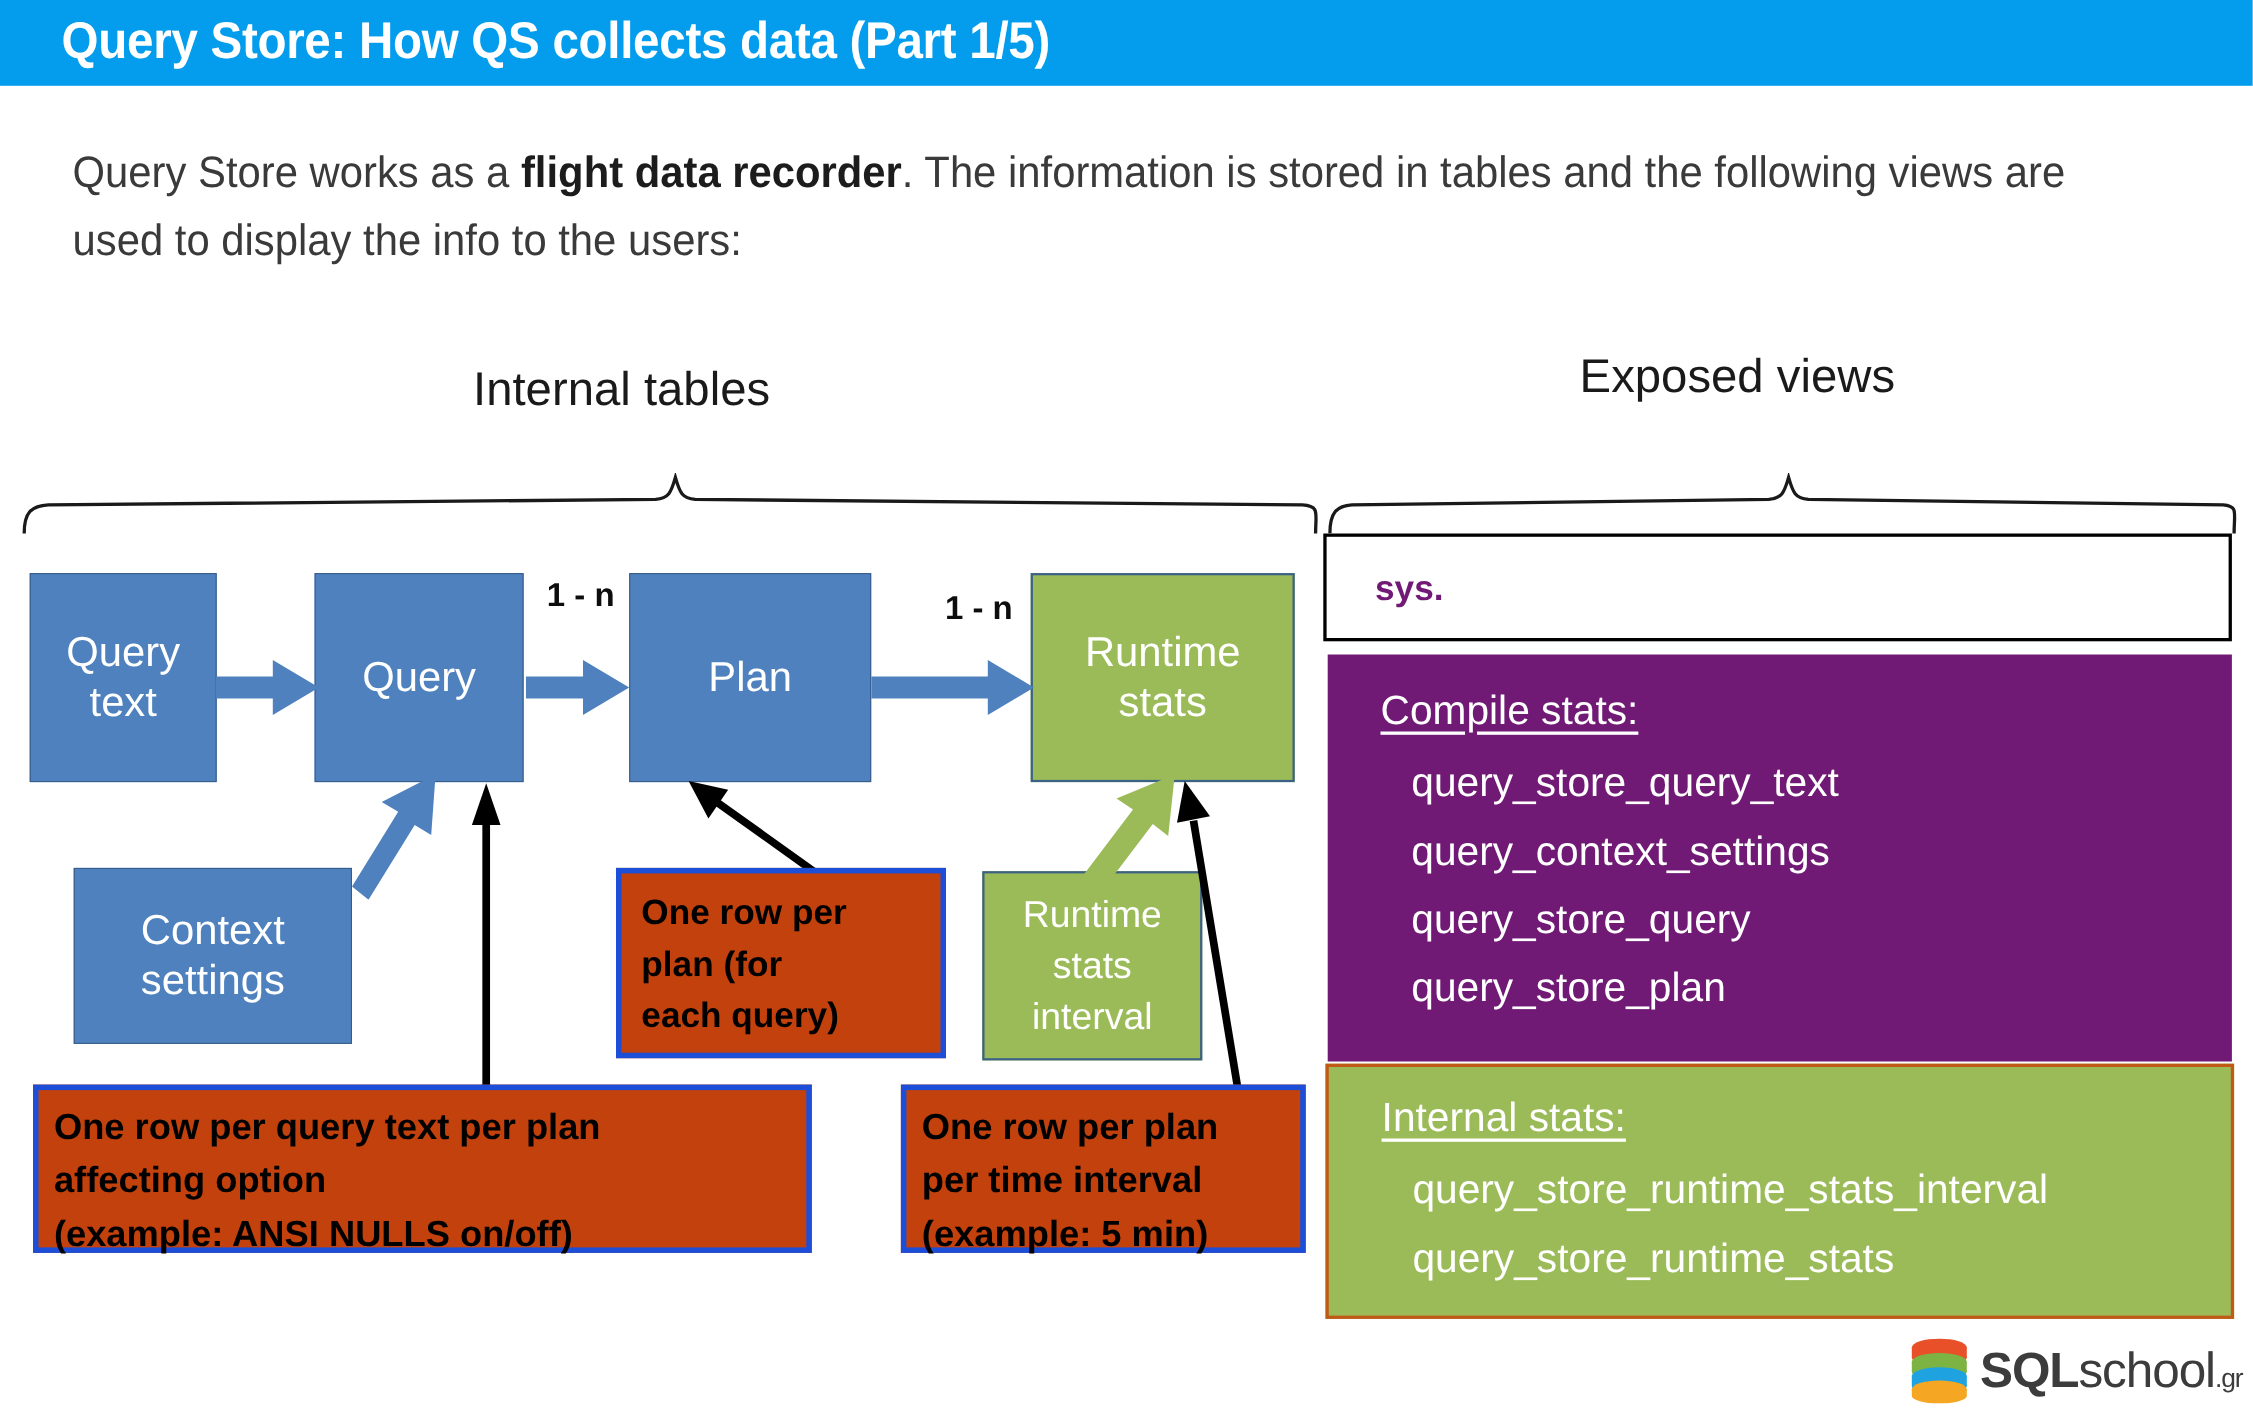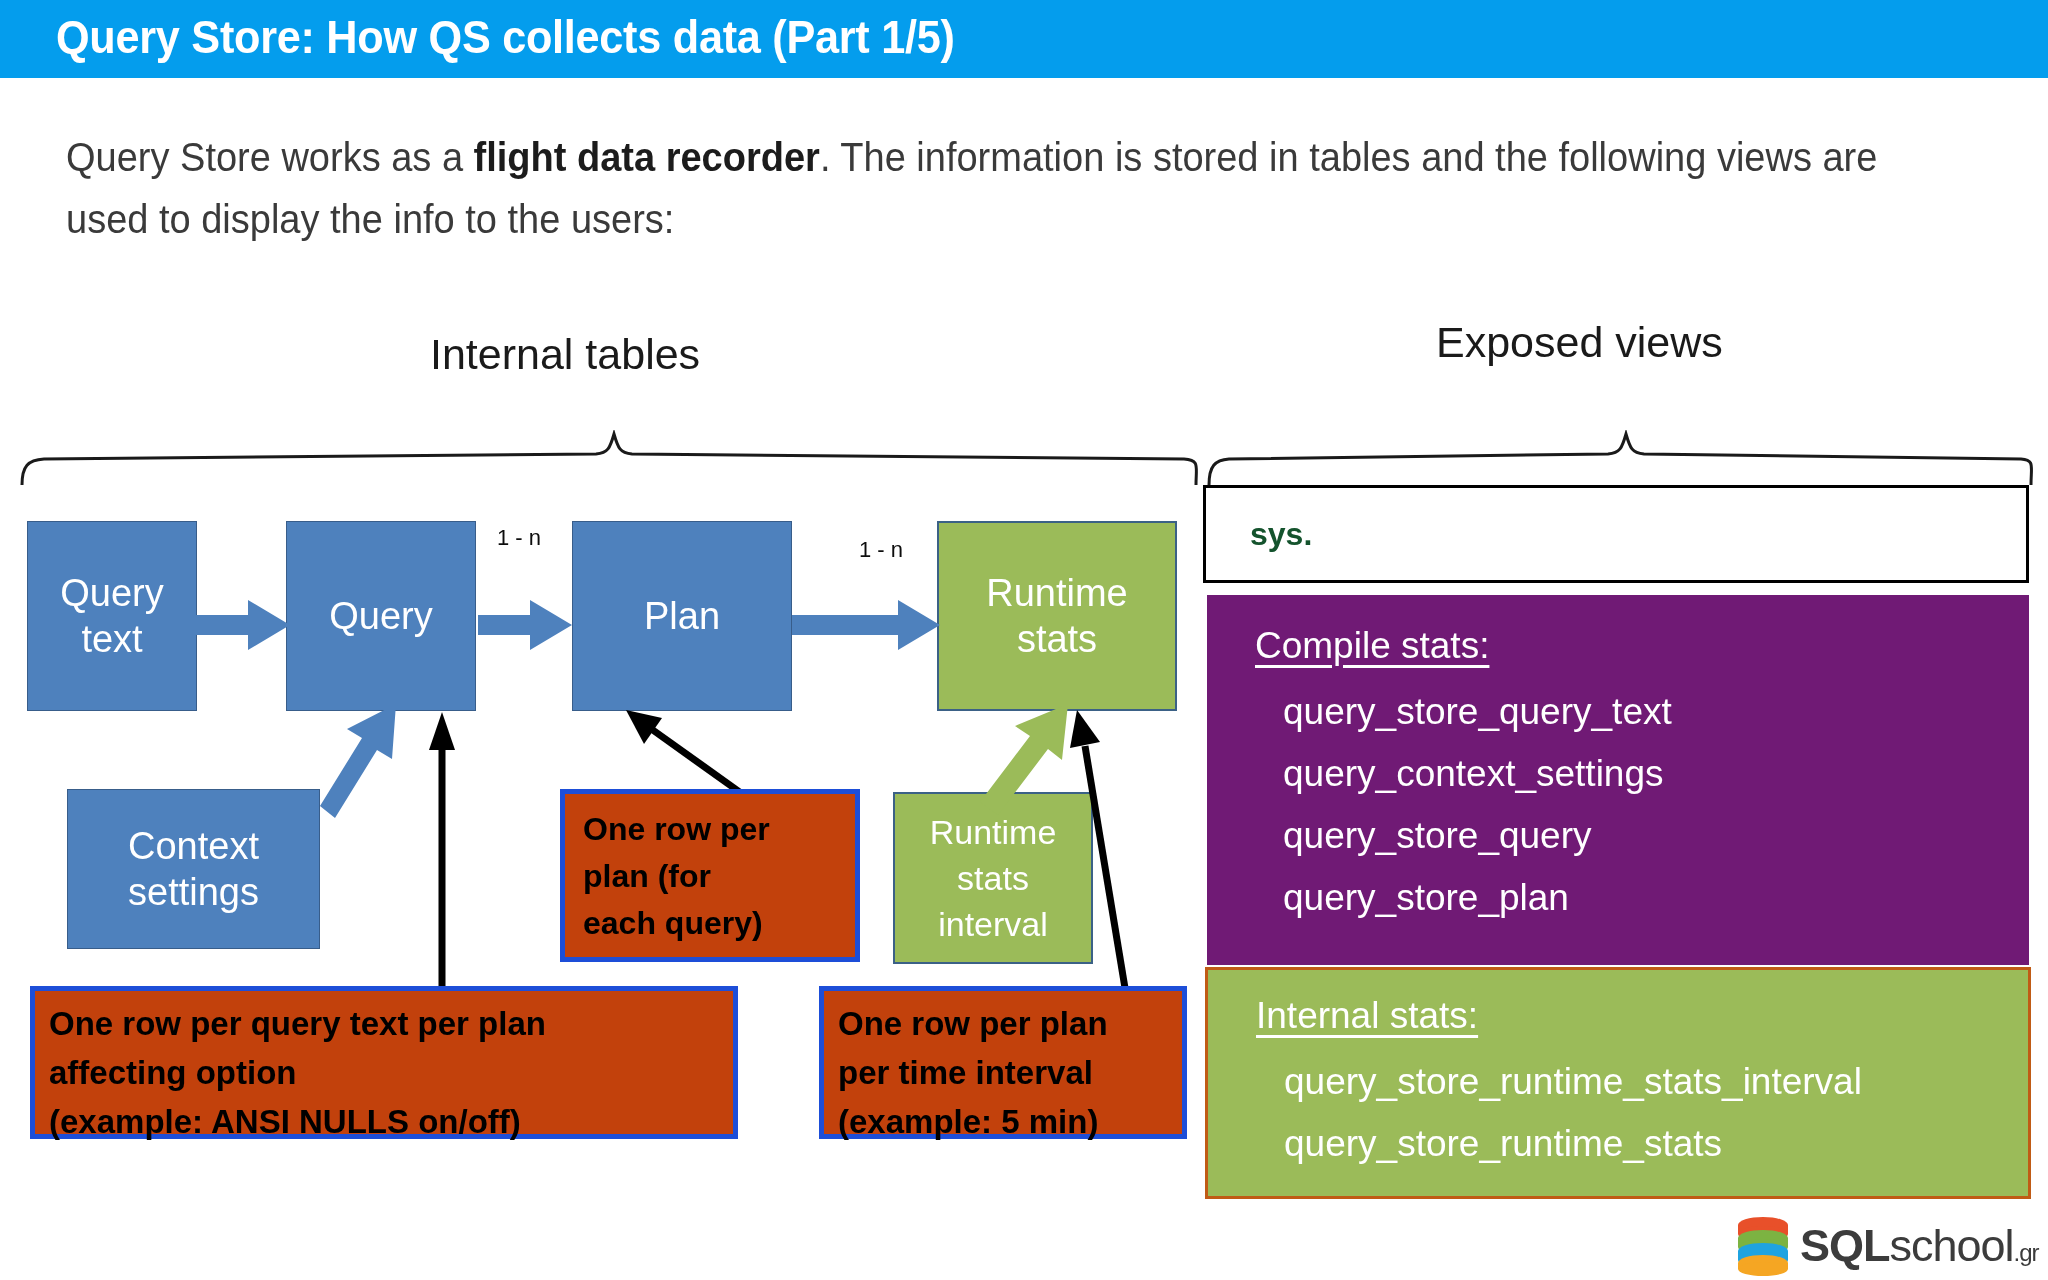--- a/index.html
+++ b/index.html
@@ -62,21 +62,21 @@
   #box-runtime    { left: 937px; top: 521px; width: 240px; height: 190px; }
   #box-context    { left: 67px;  top: 789px; width: 253px; height: 160px; }
   #box-rt-interval{ left: 893px; top: 792px; width: 200px; height: 172px;
                     font-size: 34px; line-height: 46px; }
 
   
   .arrow-blue { position: absolute; }
 
   
   .card-label {
-    position: absolute; font-size: 22px; font-weight: normal; color: #0d0d0d;
+    position: absolute; font-size: 30px; font-weight: bold; color: #0d0d0d;
     white-space: nowrap;
   }
   #card-1 { left: 497px; top: 525px; }
   #card-2 { left: 859px; top: 537px; }
 
   
   .callout {
     position: absolute; background: #c2410c;
     border: 5px solid #1d4ed8;
     font-size: 32px; font-weight: bold; line-height: 47px;
@@ -87,21 +87,21 @@
                   font-size: 33px; line-height: 49px; padding: 8px 14px; }
   #callout-time { left: 819px; top: 986px; width: 368px; height: 153px;
                   font-size: 33px; line-height: 49px; padding: 8px 14px; }
 
   
   #panel-sys {
     position: absolute; left: 1203px; top: 485px;
     width: 826px; height: 98px;
     background: #ffffff; border: 3px solid #000000;
     display: flex; align-items: center; padding-left: 44px;
-    font-size: 32px; font-weight: bold; color: #14532d;
+    font-size: 32px; font-weight: bold; color: #701a75;
   }
   #panel-compile {
     position: absolute; left: 1207px; top: 595px;
     width: 822px; height: 370px;
     background: #701a75; padding: 30px 0 0 48px;
   }
   #panel-runtime {
     position: absolute; left: 1205px; top: 967px;
     width: 826px; height: 232px;
     background: #9bbb59; border: 3px solid #c05b15;

